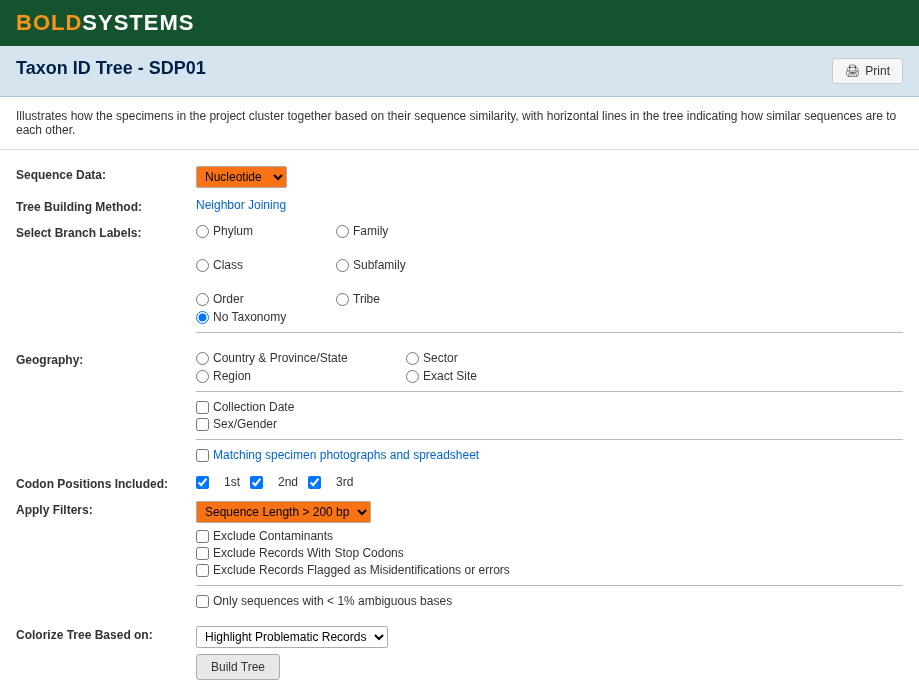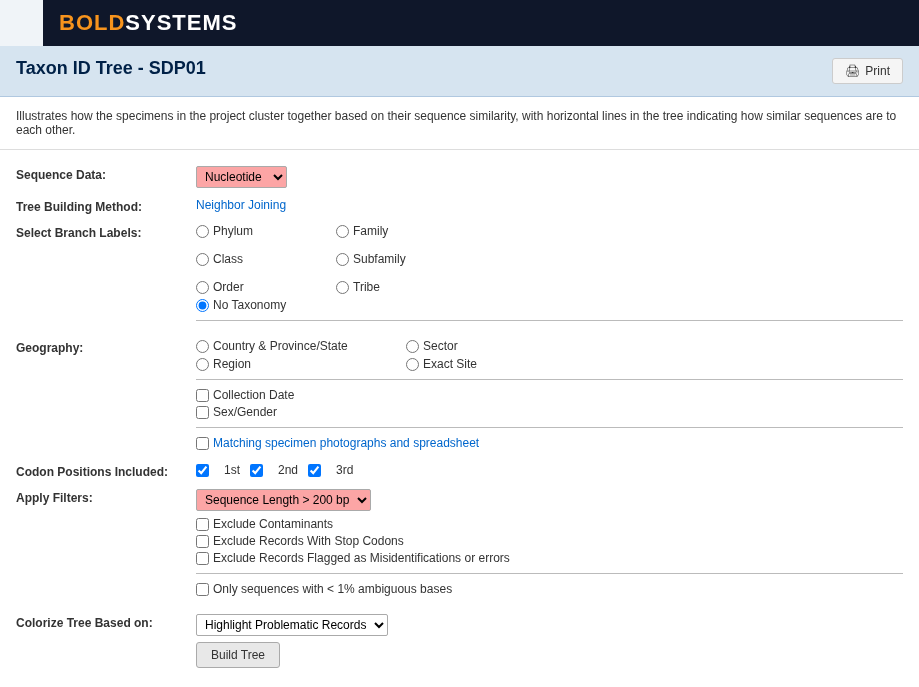--- a/index.html
+++ b/index.html
@@ -1,24 +1,23 @@
 <!DOCTYPE html>
 <html><head>
   <meta charset="utf-8">
   <style>
     * { box-sizing: border-box; margin: 0; padding: 0; }
     body { font-family: Arial, sans-serif; font-size: 12px; background: #f0f4f8; color: #333; }
 
     
     .header {
-      background: #0f172a;
+      background: #14532d;
       padding: 10px 16px;
       display: flex;
       align-items: center;
-      margin-left: 43px;
     }
     .logo-bold {
       color: #f7941d;
       font-size: 22px;
       font-weight: bold;
       letter-spacing: 1px;
     }
     .logo-systems {
       color: #fff;
       font-size: 22px;
@@ -84,28 +83,28 @@
     .form-value {
       flex: 1;
     }
 
     
     select {
       font-size: 12px;
       padding: 2px 4px;
       border: 1px solid #aaa;
       border-radius: 2px;
-      background: #fca5a5;
+      background: #f97316;
     }
 
     
     .branch-labels-grid {
       display: grid;
       grid-template-columns: 130px 150px;
-      gap: 14px 10px;
+      gap: 20px 10px;
       margin-bottom: 4px;
     }
     .radio-label {
       display: flex;
       align-items: center;
       gap: 4px;
       font-size: 12px;
       color: #333;
       cursor: pointer;
     }

